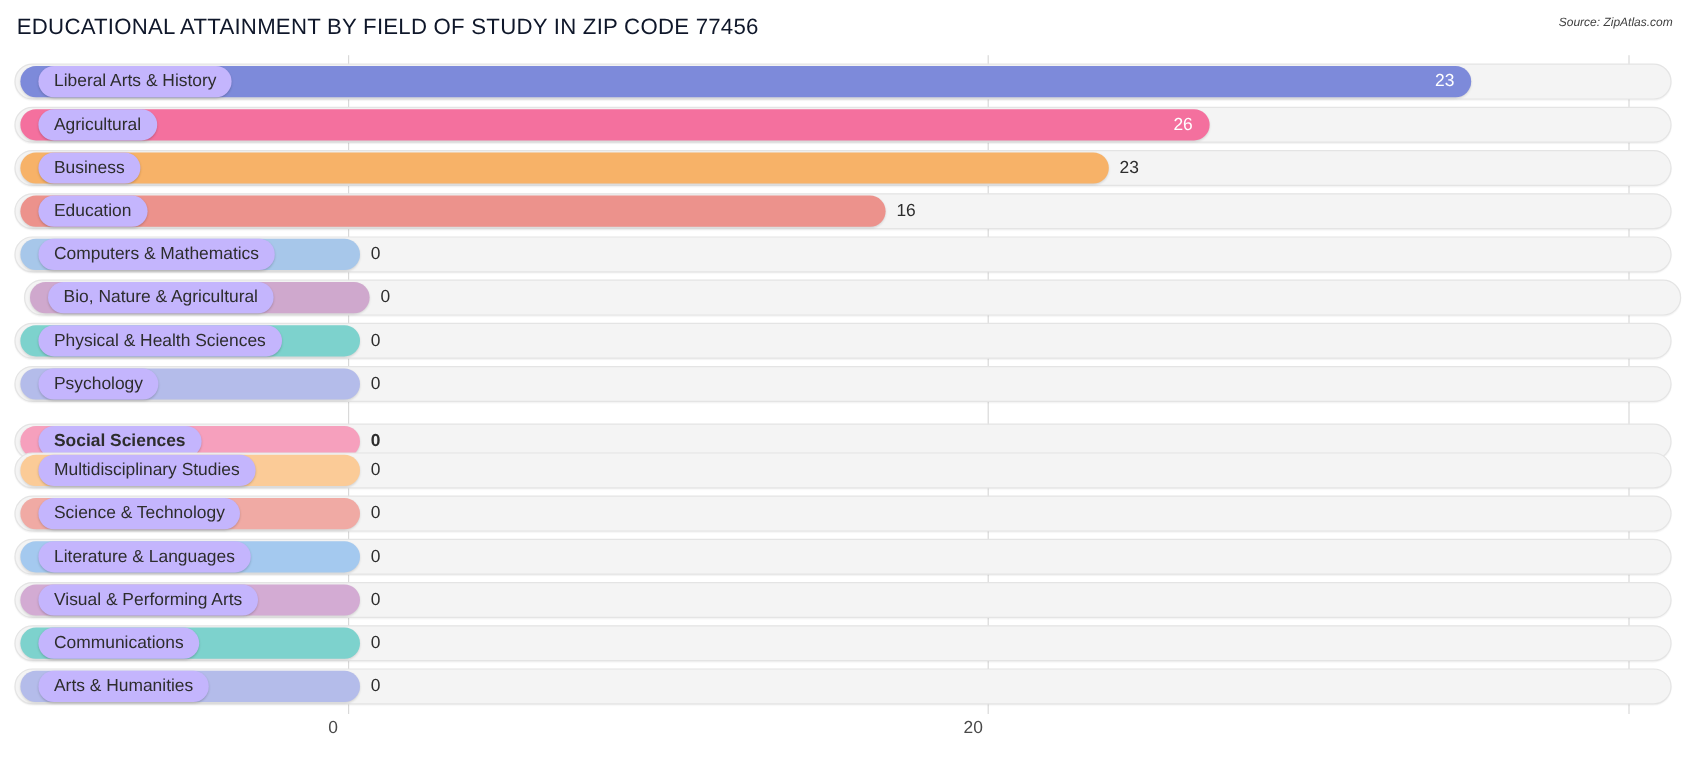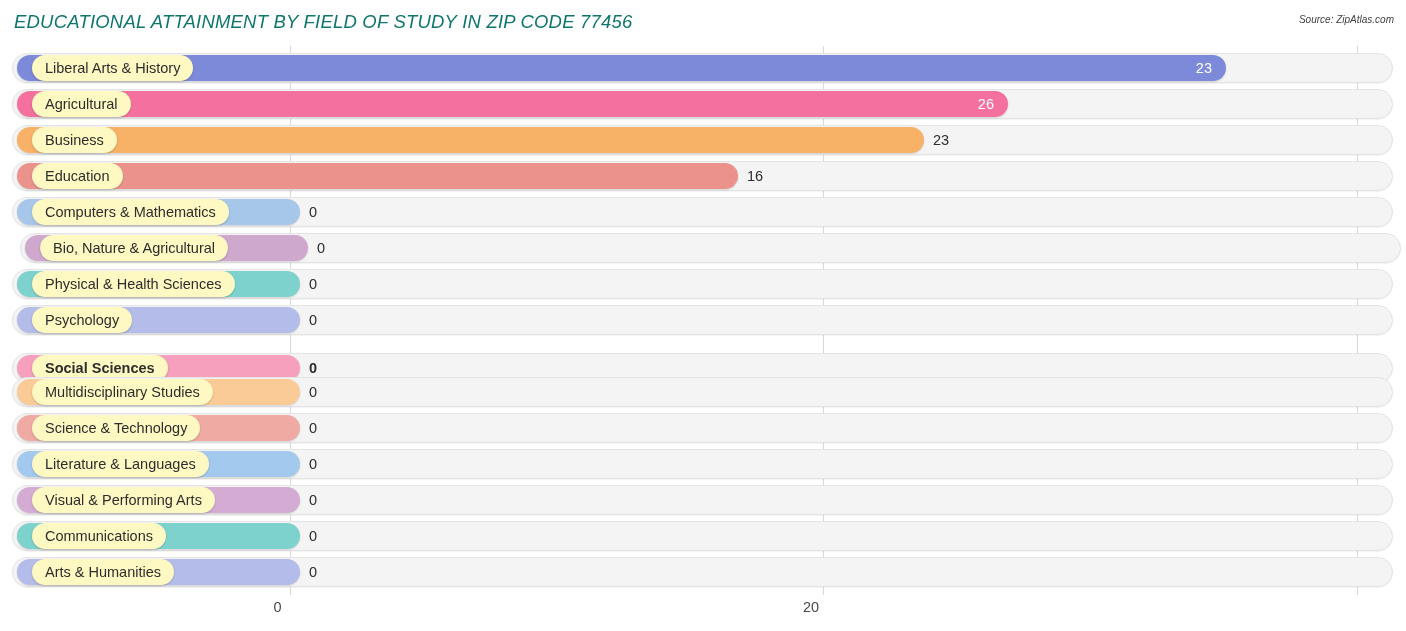--- a/index.html
+++ b/index.html
@@ -21,24 +21,23 @@
     position: absolute;
     left: 0; top: 0;
     width: 1406px;
     height: 46px;
   }
   #chart-title {
     position: absolute;
     left: 14px;
     top: 11px;
     font-size: 18.5px;
-    color: #0f766e;
+    color: #0f172a;
     letter-spacing: .2px;
     white-space: nowrap;
-    font-style: italic;
   }
   #source-label {
     position: absolute;
     right: 12px;
     top: 14px;
     font-size: 10px;
     font-style: italic;
     color: #404040;
     white-space: nowrap;
   }
@@ -90,21 +89,21 @@
     top: 5px;
     height: 26px;
     border-radius: 13px;
     box-shadow: 0 1px 2px rgba(0,0,0,0.14);
   }
   .pill {
     position: absolute;
     left: 32px;
     top: 5px;
     height: 26px;
-    background: #fef9c3;
+    background: #c4b5fd;
     border-radius: 13px;
     box-shadow: 0 1px 2px rgba(0,0,0,0.20);
     display: flex;
     align-items: center;
     padding: 0 13px;
     box-sizing: border-box;
     white-space: nowrap;
   }
   .pill-text {
     font-size: 14.5px;

